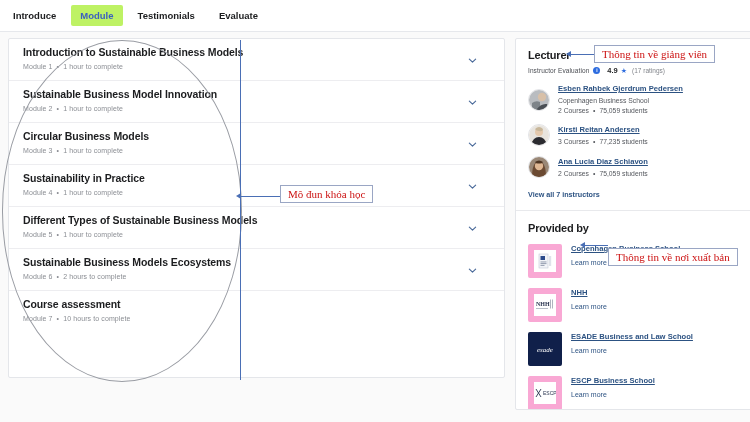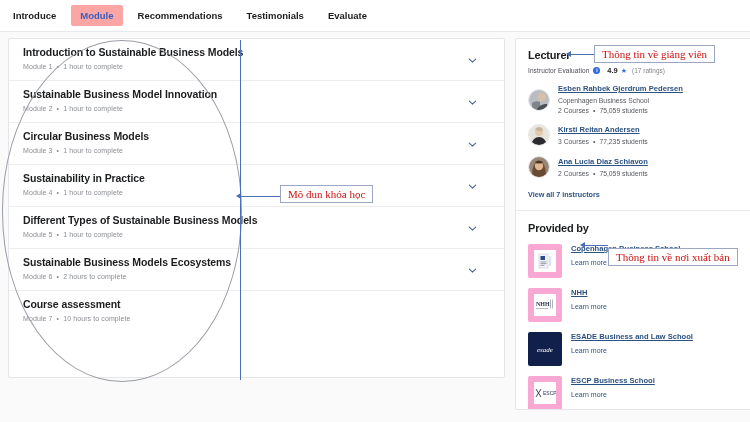--- a/index.html
+++ b/index.html
@@ -19,21 +19,21 @@
     box-sizing:border-box;
     padding-left:4px;
   }
   .navtab{
     font-size:9.5px;font-weight:bold;color:#1c1d1f;
     padding:5px 9px;margin-right:6px;
     white-space:nowrap;cursor:pointer;border-radius:2px;
   }
   .navtab.active{
     color:#3b5fc0;
-    background:#fca5a5;
+    background:#bef264;
   }
   #nav-underline{
     position:absolute;left:0;top:31px;width:750px;height:1px;background:#e6e8ec;
   }
   #page-bg{
     position:absolute;left:0;top:32px;width:750px;height:390px;background:#fafafa;
   }
 
   
   #modules-card{
@@ -168,21 +168,20 @@
   #arrow-provided{left:580px;top:242px;}
 </style>
 </head>
 <body>
 
 <div id="page-bg"></div>
 
 <div id="topnav">
   <div class="navtab">Introduce</div>
   <div class="navtab active">Module</div>
-  <div class="navtab">Recommendations</div>
   <div class="navtab">Testimonials</div>
   <div class="navtab">Evaluate</div>
 </div>
 <div id="nav-underline"></div>
 
 <div id="modules-card">
 
   <div class="module-row">
     <div class="module-title">Introduction to Sustainable Business Models</div>
     <div class="module-meta"><span>Module 1</span><span class="dot">•</span><span>1 hour to complete</span></div>

